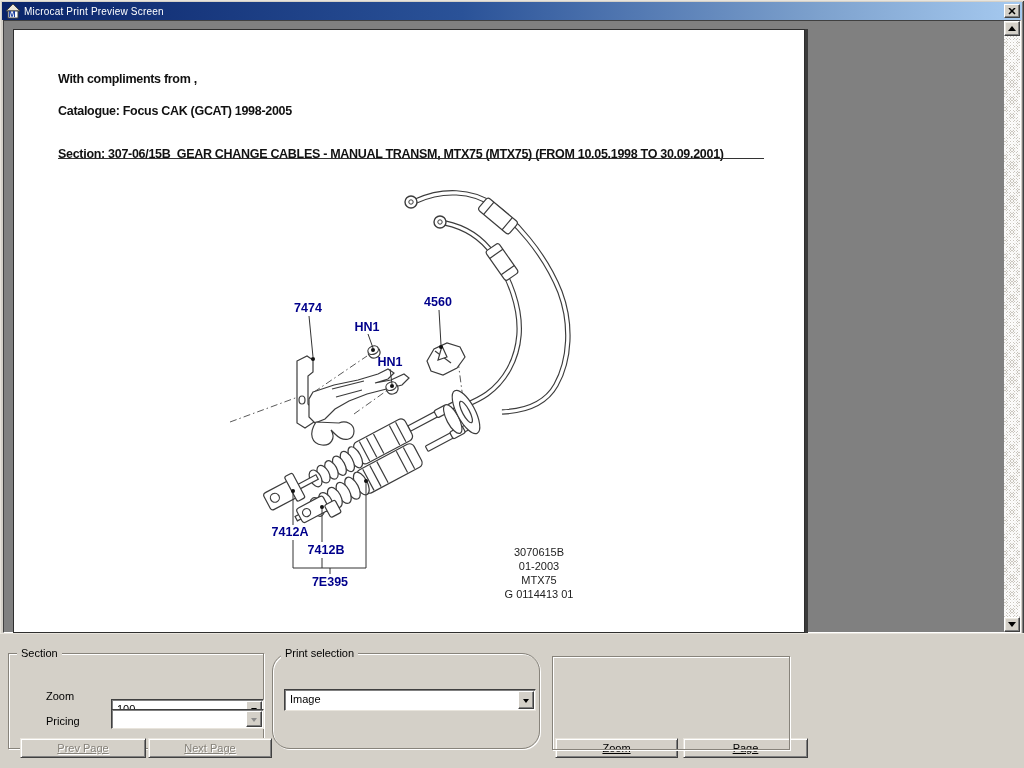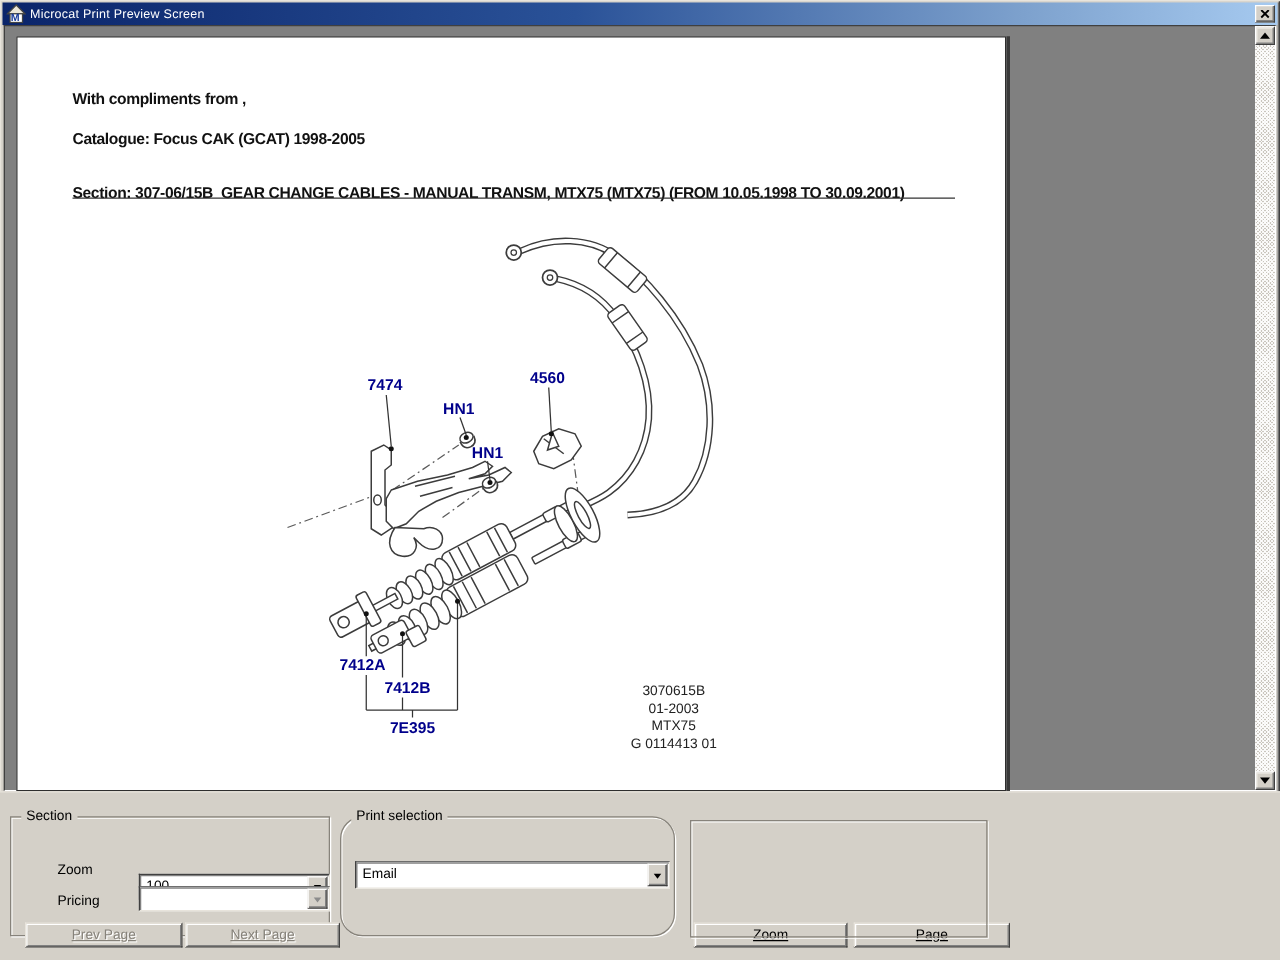--- a/index.html
+++ b/index.html
@@ -272,21 +272,21 @@
             <div class="tri-dn gray"></div>
           </div>
       </div>
       <div class="btn btn-prev disabled">Prev Page</div>
       <div class="btn btn-next disabled">Next Page</div>
     </div>
 
     <div class="groupbox gb-printsel">
       <span class="group-label">Print selection</span>
       <div class="combo combo-image">
-        <span class="val">Email</span>
+        <span class="val">Image</span>
         <div class="combo-arrow">
             <div class="tri-dn"></div>
           </div>
       </div>
       <div class="btn btn-print">Zoom</div>
       <div class="btn btn-email">Page</div>
     </div>
 
     <div class="groupbox gb-actions">
       

